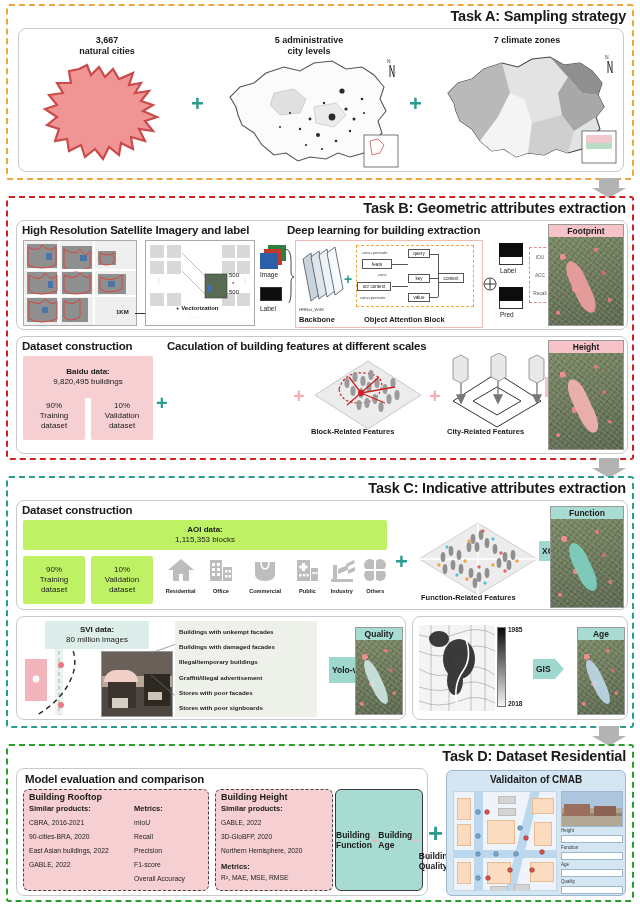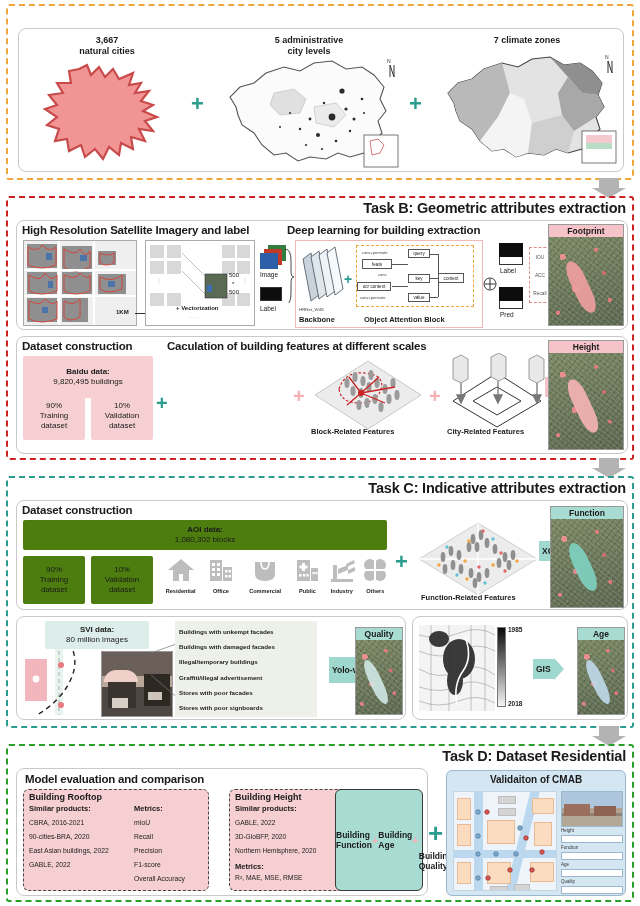--- a/index.html
+++ b/index.html
@@ -28,21 +28,21 @@
   .conn-arrow .head { position: absolute; left: 0; top: 10px; width: 0; height: 0;
       border-left: 17px solid transparent; border-right: 17px solid transparent; border-top: 10px solid #b3b3b3; }
 
   
   .panel-head { font-size: 11.5px; font-weight: bold; letter-spacing: -0.2px; }
   .tiny { font-size: 5.4px; }
   .lbl { font-size: 7px; }
 
   .pink-box { background: #f6cfd2; border-radius: 2px; display: flex; flex-direction: column;
       align-items: center; justify-content: center; text-align: center; font-size: 8px; line-height: 1.25; }
-  .teal-box { background: #4d7c0f; border-radius: 2px; display: flex; flex-direction: column;
+  .teal-box { background: #bef264; border-radius: 2px; display: flex; flex-direction: column;
       align-items: center; justify-content: center; text-align: center; font-size: 8px; line-height: 1.25; }
 
   .plus-teal { color: #2a9d8f; font-weight: bold; }
   .plus-pink { color: #f6b0b6; font-weight: bold; }
 
   
   .arrow-tag { position: absolute; display: flex; align-items: center; }
   .arrow-tag .body { display: flex; align-items: center; justify-content: center;
       font-size: 8.5px; font-weight: bold; line-height: 1.05; text-align: center; padding: 0 3px; height: 100%; }
   .arrow-tag .tip { width: 0; height: 0; border-top: 11px solid transparent; border-bottom: 11px solid transparent; }
@@ -87,20 +87,21 @@
   .vfield { position: absolute; background: #fff; border: 1px solid #9ab7cf; }
   .vfield-lbl { position: absolute; font-size: 4.5px; color: #333; }
 
   .dashbox { position: absolute; border: 1px dashed #444; border-radius: 6px; background: #f6cfd2; }
   .solidteal { position: absolute; border: 1px solid #3a3a3a; border-radius: 6px; background: #a8dcd3; }
 </style>
 </head>
 <body>
 
 <section class="task" id="taskA">
+  <div class="task-title">Task A: Sampling strategy</div>
   <div class="inner-card" style="left:10px; top:22px; width:606px; height:144px;">
 
     <div style="position:absolute;left:8px;top:2px;width:160px;height:140px;">
       <div style="text-align:center;font-size:9px;font-weight:bold;line-height:1.25;padding-top:4px;">
         <div>3,667</div>
         <div>natural cities</div>
       </div>
       <svg width="130" height="105" viewBox="0 0 130 105" style="position:absolute;left:14px;top:30px;">
         <path d="M38 8 L46 4 L50 14 L58 6 L64 16 L72 8 L78 18 L92 12 L88 24 L100 22 L94 32 L108 30 L100 40 L112 44 L102 50 L116 56 L104 60 L112 70 L98 68 L104 80 L90 76 L92 88 L80 82 L78 94 L68 86 L62 98 L54 88 L44 96 L40 84 L28 90 L26 78 L14 80 L18 68 L6 64 L16 56 L4 48 L16 44 L8 34 L22 32 L16 22 L30 22 L28 10 Z" fill="#f08c8c" stroke="#c43b3b" stroke-width="2.2" opacity="0.92"></path>
       </svg>
@@ -443,21 +444,21 @@
 
 <section class="task" id="taskC">
   <div class="task-title">Task C: Indicative attributes extraction</div>
 
   <div class="inner-card" style="left:8px; top:22px; width:612px; height:110px;">
 
     <div class="panel-head" style="position:absolute;left:5px;top:3px;">Dataset construction</div>
 
     <div class="teal-box" style="position:absolute;left:6px;top:19px;width:364px;height:30px;">
       <div style="font-weight:bold;">AOI data:</div>
-      <div>1,080,302 blocks</div>
+      <div>1,115,353 blocks</div>
     </div>
 
     <div class="teal-box" style="position:absolute;left:6px;top:55px;width:62px;height:48px;">
       <div>90%</div>
       <div>Training</div>
       <div>dataset</div>
     </div>
     <div class="teal-box" style="position:absolute;left:74px;top:55px;width:62px;height:48px;">
       <div>10%</div>
       <div>Validation</div>
@@ -719,21 +720,21 @@
       <div style="position:absolute;left:110px;top:14px;font-size:7.5px;font-weight:bold;">Metrics:</div>
       <div style="position:absolute;left:110px;top:26px;font-size:6.8px;line-height:14px;color:#222;">
         <div>mIoU</div>
         <div>Recall</div>
         <div>Precision</div>
         <div>F1-score</div>
         <div>Overall Accuracy</div>
       </div>
     </div>
 
-    <div class="dashbox" style="left:212px;top:20px;width:118px;height:102px;">
+    <div class="dashbox" style="left:198px;top:20px;width:118px;height:102px;">
       <div style="position:absolute;left:5px;top:2px;font-size:9px;font-weight:bold;">Building Height</div>
       <div style="position:absolute;left:5px;top:14px;font-size:7.5px;font-weight:bold;">Similar products:</div>
       <div style="position:absolute;left:5px;top:26px;font-size:6.6px;line-height:14px;color:#222;">
         <div>GABLE, 2022</div>
         <div>3D-GloBFP, 2020</div>
         <div>Northern Hemisphere, 2020</div>
       </div>
       <div style="position:absolute;left:5px;top:72px;font-size:7.5px;font-weight:bold;">Metrics:</div>
       <div style="position:absolute;left:5px;top:84px;font-size:6.8px;color:#222;">R², MAE, MSE, RMSE</div>
     </div>

